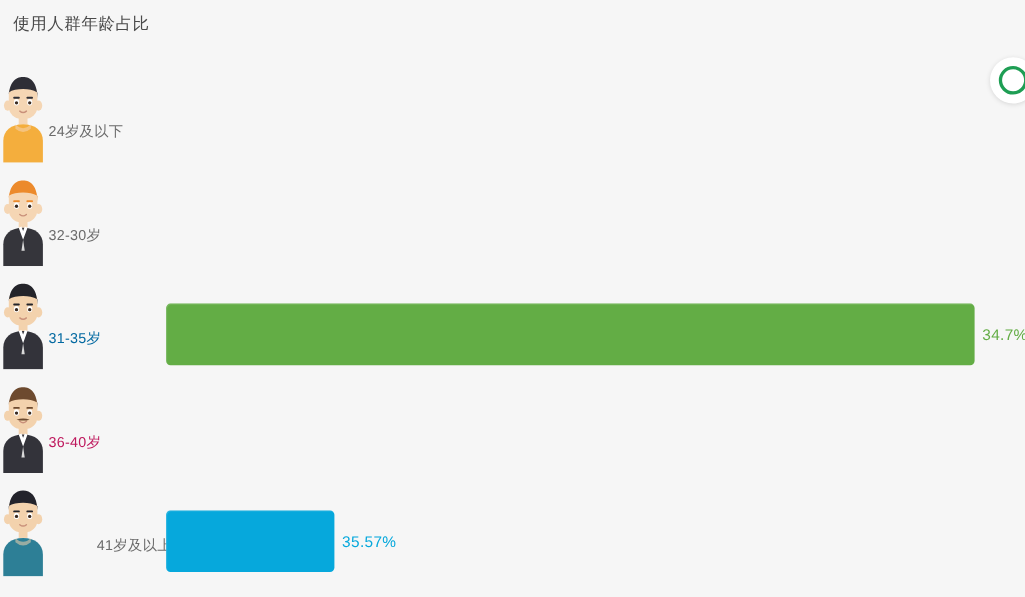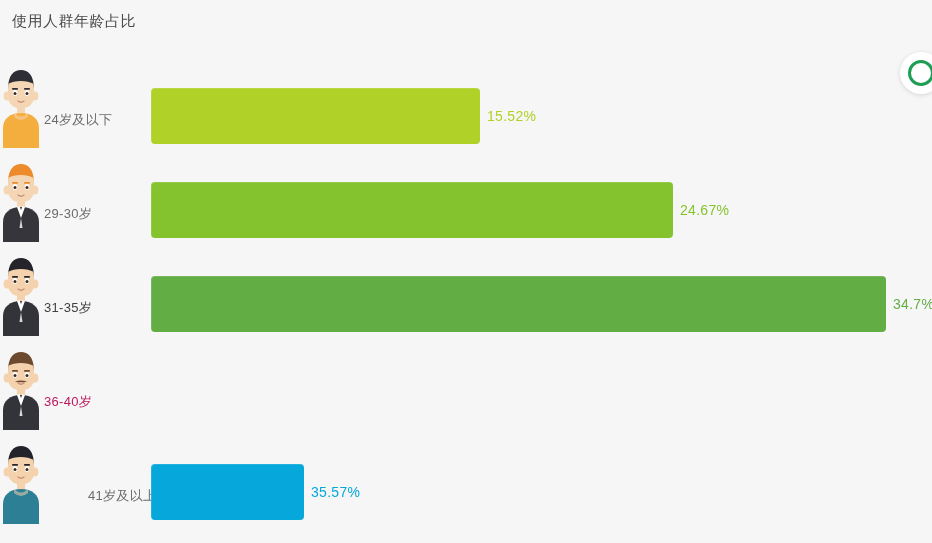--- a/index.html
+++ b/index.html
@@ -121,24 +121,20 @@
 
     <path d="M18 39 Q21 41.5 24 39" stroke="#c9907a" stroke-width="1.3" fill="none" stroke-linecap="round"></path>
 
     <rect x="17" y="44" width="8" height="7" fill="#f5d6b4"></rect>
 
     <path d="M3 86 L3 66 C3 57 10 51 21 51 C32 51 39 57 39 66 L39 86 Z" fill="#f4ae3d"></path>
     <path d="M14 51 Q21 58 28 51 L28 55 Q21 61 14 55 Z" fill="#f5d6b4" opacity="0.55"></path>
   </svg>
       </div>
       <div class="cat-label" style="color: rgb(107, 107, 107);">24岁及以下</div>
-      <div class="bar-wrap">
-        <div class="bar" style="width: 329px; background: rgb(176, 209, 40);"></div>
-        <div class="bar-value" style="color: rgb(176, 209, 40);">15.52%</div>
-      </div>
     </div>
     <div class="row">
       <div class="avatar">
   <svg width="42" height="86" viewBox="0 0 42 86" xmlns="http://www.w3.org/2000/svg">
 
     <ellipse cx="7" cy="34" rx="3.4" ry="4.6" fill="#f5d6b4"></ellipse>
     <ellipse cx="35" cy="34" rx="3.4" ry="4.6" fill="#f5d6b4"></ellipse>
 
     <rect x="8" y="13" width="26" height="33" rx="11" fill="#f5d6b4"></rect>
 
@@ -154,25 +150,21 @@
 
     <path d="M18 39 Q21 41.5 24 39" stroke="#c9907a" stroke-width="1.3" fill="none" stroke-linecap="round"></path>
 
     <rect x="17" y="44" width="8" height="7" fill="#f5d6b4"></rect>
 
     <path d="M3 86 L3 66 C3 57 10 51 21 51 C32 51 39 57 39 66 L39 86 Z" fill="#35353b"></path>
     <path d="M17 51 L21 62 L25 51 L22.5 50 L21 54 L19.5 50 Z" fill="#ffffff"></path>
        <path d="M21 62 L19.5 72 L22.5 72 Z" fill="#d9d9d9"></path>
   </svg>
       </div>
-      <div class="cat-label" style="color: rgb(107, 107, 107);">29-30岁</div>
-      <div class="bar-wrap">
-        <div class="bar" style="width: 522px; background: rgb(133, 195, 46);"></div>
-        <div class="bar-value" style="color: rgb(133, 195, 46);">24.67%</div>
-      </div>
+      <div class="cat-label" style="color: rgb(107, 107, 107);">32-30岁</div>
     </div>
     <div class="row">
       <div class="avatar">
   <svg width="42" height="86" viewBox="0 0 42 86" xmlns="http://www.w3.org/2000/svg">
 
     <ellipse cx="7" cy="34" rx="3.4" ry="4.6" fill="#f3d2ad"></ellipse>
     <ellipse cx="35" cy="34" rx="3.4" ry="4.6" fill="#f3d2ad"></ellipse>
 
     <rect x="8" y="13" width="26" height="33" rx="11" fill="#f3d2ad"></rect>
 
@@ -188,21 +180,21 @@
 
     <path d="M18 39 Q21 41.5 24 39" stroke="#c9907a" stroke-width="1.3" fill="none" stroke-linecap="round"></path>
 
     <rect x="17" y="44" width="8" height="7" fill="#f3d2ad"></rect>
 
     <path d="M3 86 L3 66 C3 57 10 51 21 51 C32 51 39 57 39 66 L39 86 Z" fill="#33333a"></path>
     <path d="M17 51 L21 62 L25 51 L22.5 50 L21 54 L19.5 50 Z" fill="#ffffff"></path>
        <path d="M21 62 L19.5 72 L22.5 72 Z" fill="#d9d9d9"></path>
   </svg>
       </div>
-      <div class="cat-label" style="color: #404040;">31-35岁</div>
+      <div class="cat-label" style="color: #0369a1;">31-35岁</div>
       <div class="bar-wrap">
         <div class="bar" style="width: 735px; background: rgb(99, 173, 69);"></div>
         <div class="bar-value" style="color: rgb(99, 173, 69);">34.7%</div>
       </div>
     </div>
     <div class="row">
       <div class="avatar">
   <svg width="42" height="86" viewBox="0 0 42 86" xmlns="http://www.w3.org/2000/svg">
 
     <ellipse cx="7" cy="34" rx="3.4" ry="4.6" fill="#f3d2ad"></ellipse>

